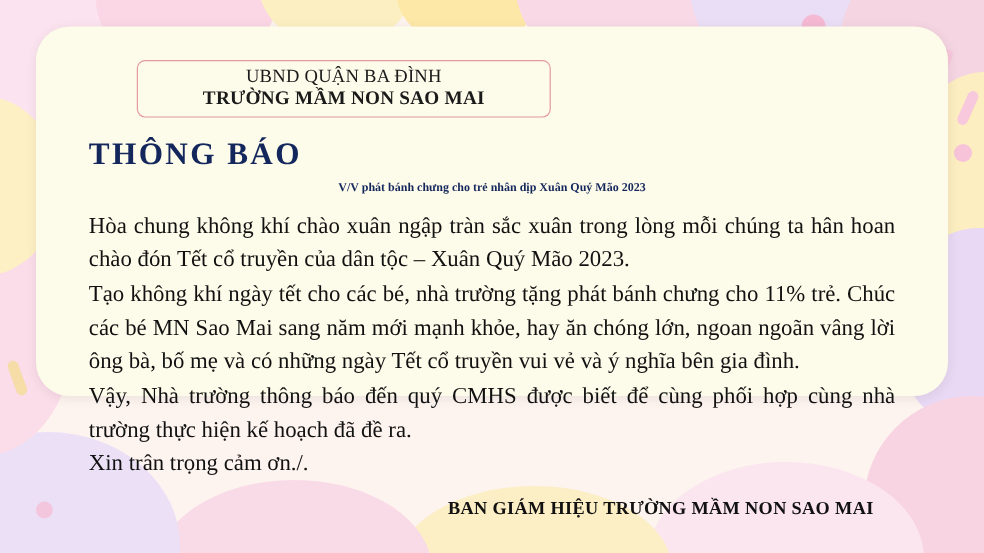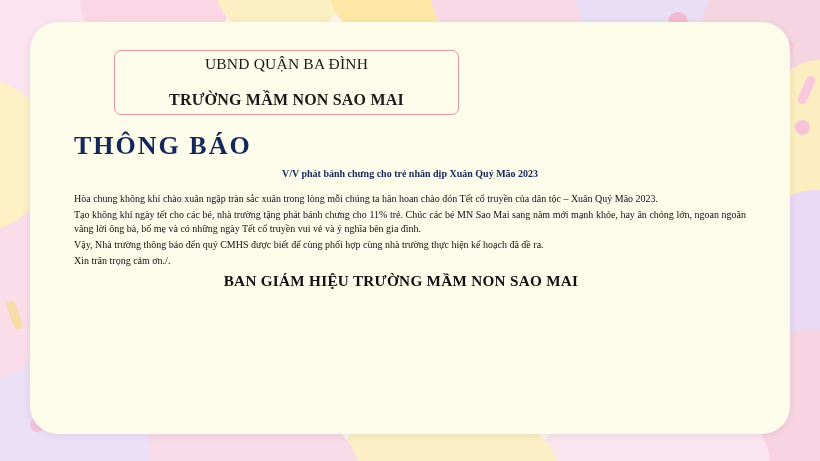--- a/index.html
+++ b/index.html
@@ -57,21 +57,21 @@
   .s1 { left: 780px; top: 40px;  width: 9px; height: 34px; transform: rotate(24deg); }
   .s2 { left: 802px; top: 75px;  width: 9px; height: 30px; transform: rotate(24deg); }
   .s3 { left: 10px;  top: 300px; width: 9px; height: 30px; transform: rotate(-20deg); background:#f6dca6; }
 
   
   .card {
     position: absolute;
     left: 30px;
     top: 22px;
     width: 760px;
-    height: 412px;
+    height: 308px;
     background: #fdfbe9;
     border-radius: 28px;
     box-shadow: 0 2px 10px rgba(0,0,0,0.07);
     box-sizing: border-box;
     padding: 22px 44px 10px 44px;
   }
 
   
   .header-box {
     width: 345px;
@@ -85,21 +85,21 @@
   .header-line1 {
     font-size: 15.5px;
     letter-spacing: 0.2px;
     color: #1a1a1a;
   }
   .header-line2 {
     font-size: 16px;
     font-weight: bold;
     letter-spacing: 0.2px;
     color: #1a1a1a;
-    margin-top: 18px;
+    margin-top: 1px;
   }
 
   
   .title {
     text-align: left;
     font-size: 26px;
     font-weight: bold;
     letter-spacing: 2px;
     color: #14275c;
     margin-top: 16px;
@@ -108,34 +108,34 @@
     text-align: center;
     font-size: 10px;
     font-weight: bold;
     color: #14275c;
     margin-top: 7px;
   }
 
   
   .body {
     margin-top: 13px;
-    font-size: 10px;
+    font-size: 19px;
     line-height: 1.47;
     color: #111;
     text-align: justify;
   }
   .body p {
     margin: 0 0 1px 0;
     text-indent: 0;
   }
   .p-indent { text-indent: 22px; }
   .bold { font-weight: bold; }
   .signature {
-    margin-top: 4px;
-    text-align: center;
+    margin-top: 14px;
+    text-align: right;
     font-size: 15.2px;
     font-weight: bold;
     letter-spacing: 0.3px;
     color: #111;
     padding-right: 18px;
   }
 </style>
 </head>
 <body>
 

